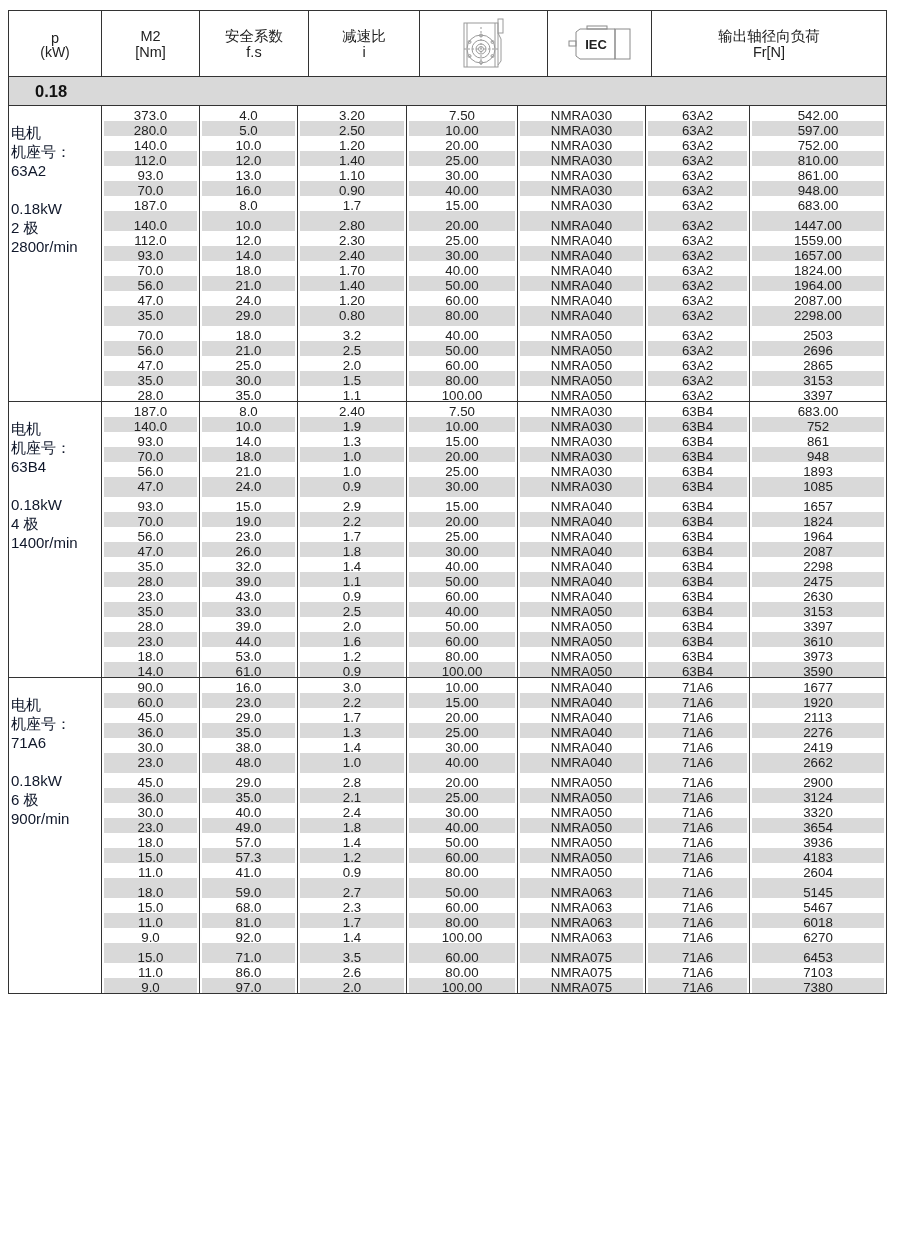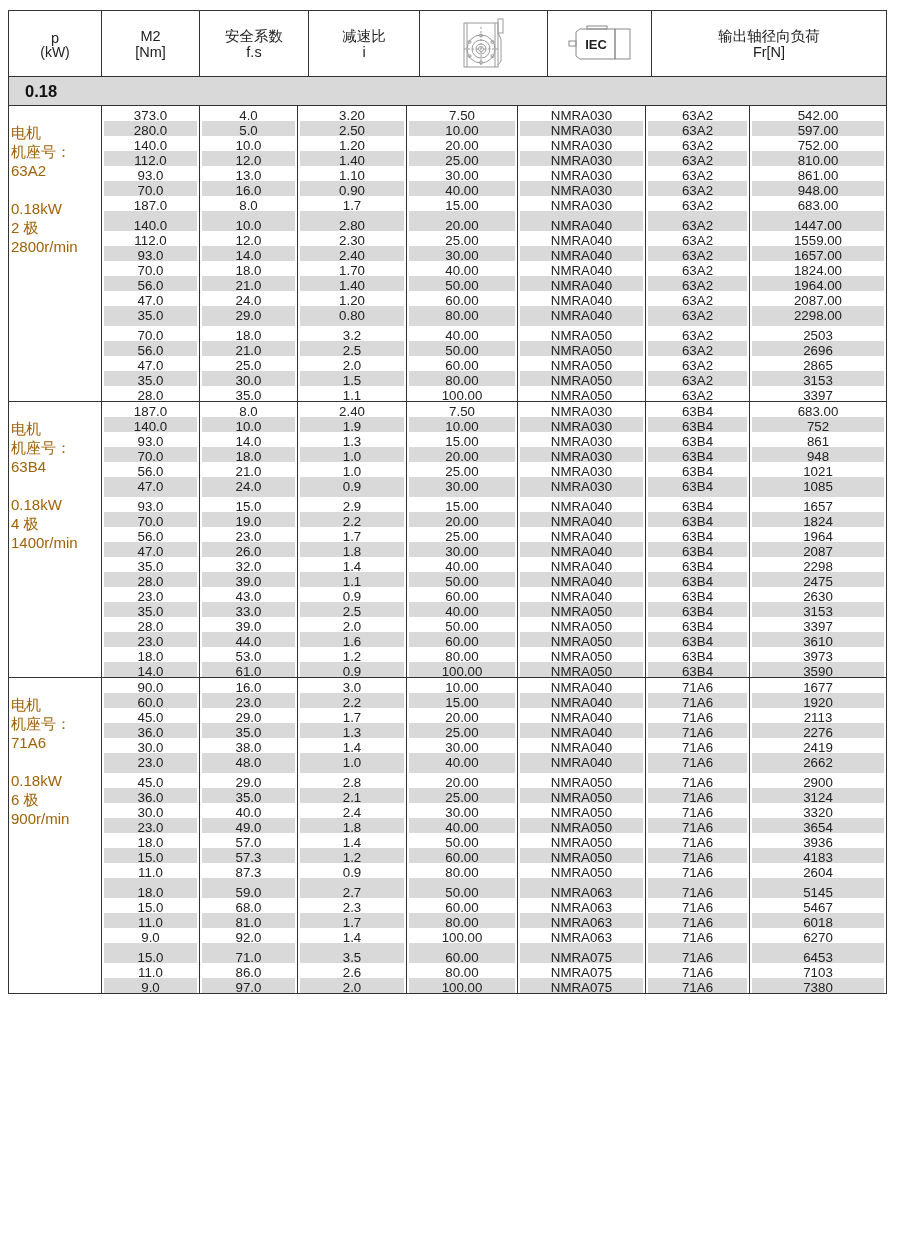--- a/index.html
+++ b/index.html
@@ -7,26 +7,26 @@
          font-family:"Liberation Sans", "DejaVu Sans", sans-serif; color:#1a1a1a; }
   .tbl { position:absolute; left:8px; top:10px; width:879px;
          border:1.5px solid #333; box-sizing:border-box; }
   .hdr { display:flex; height:65px; border-bottom:1.5px solid #333; }
   .hc { box-sizing:border-box; border-right:1.2px solid #333; display:flex;
         flex-direction:column; align-items:center; justify-content:center;
         text-align:center; font-size:14.5px; line-height:16px; color:#222; }
   .hc:last-child { border-right:none; }
   .hc .small { font-size:14px; line-height:12px; }
   .sec { height:28px; background:#d9d9d9; border-bottom:1.5px solid #333;
-         display:flex; align-items:center; padding-left:16px;
+         display:flex; align-items:center; padding-left:26px;
          font-weight:bold; font-size:16.5px; color:#111; }
   .grp { display:flex; border-bottom:1.5px solid #333; }
   .grp:last-child { border-bottom:none; }
   .gl { width:93px; box-sizing:border-box; border-right:1.2px solid #333;
-        padding:17px 0 0 2px; font-size:15px; line-height:19px; color:#a16207; }
+        padding:17px 0 0 2px; font-size:15px; line-height:19px; color:#0f172a; }
   .gl .blank { height:19px; }
   .gr { flex:1; }
   .gapc { display:flex; height:5px; }
   .row { display:flex; height:15px; }
   .c { box-sizing:border-box; border-right:1.2px solid #333; text-align:center;
        font-size:13.3px; line-height:19.2px; color:#222; white-space:nowrap; }
   .c:last-child { border-right:none; }
   .row.alt .c, .gapc .c { background-clip:content-box; }
   .row.alt .c { background:#d9d9d9; border-right-color:#333; }
   .gapc .c { background:#d9d9d9; }
@@ -351,21 +351,21 @@
             <div class="c w6">63B4</div>
             <div class="c w7">948</div>
           </div>
           <div class="row">
             <div class="c w1">56.0</div>
             <div class="c w2">21.0</div>
             <div class="c w3">1.0</div>
             <div class="c w4">25.00</div>
             <div class="c w5">NMRA030</div>
             <div class="c w6">63B4</div>
-            <div class="c w7">1021</div>
+            <div class="c w7">1893</div>
           </div>
           <div class="row alt">
             <div class="c w1">47.0</div>
             <div class="c w2">24.0</div>
             <div class="c w3">0.9</div>
             <div class="c w4">30.00</div>
             <div class="c w5">NMRA030</div>
             <div class="c w6">63B4</div>
             <div class="c w7">1085</div>
           </div>
@@ -611,21 +611,21 @@
             <div class="c w1">15.0</div>
             <div class="c w2">57.3</div>
             <div class="c w3">1.2</div>
             <div class="c w4">60.00</div>
             <div class="c w5">NMRA050</div>
             <div class="c w6">71A6</div>
             <div class="c w7">4183</div>
           </div>
           <div class="row">
             <div class="c w1">11.0</div>
-            <div class="c w2">87.3</div>
+            <div class="c w2">41.0</div>
             <div class="c w3">0.9</div>
             <div class="c w4">80.00</div>
             <div class="c w5">NMRA050</div>
             <div class="c w6">71A6</div>
             <div class="c w7">2604</div>
           </div>
           <div class="gapc">
             <div class="c w1"></div>
             <div class="c w2"></div>
             <div class="c w3"></div>

